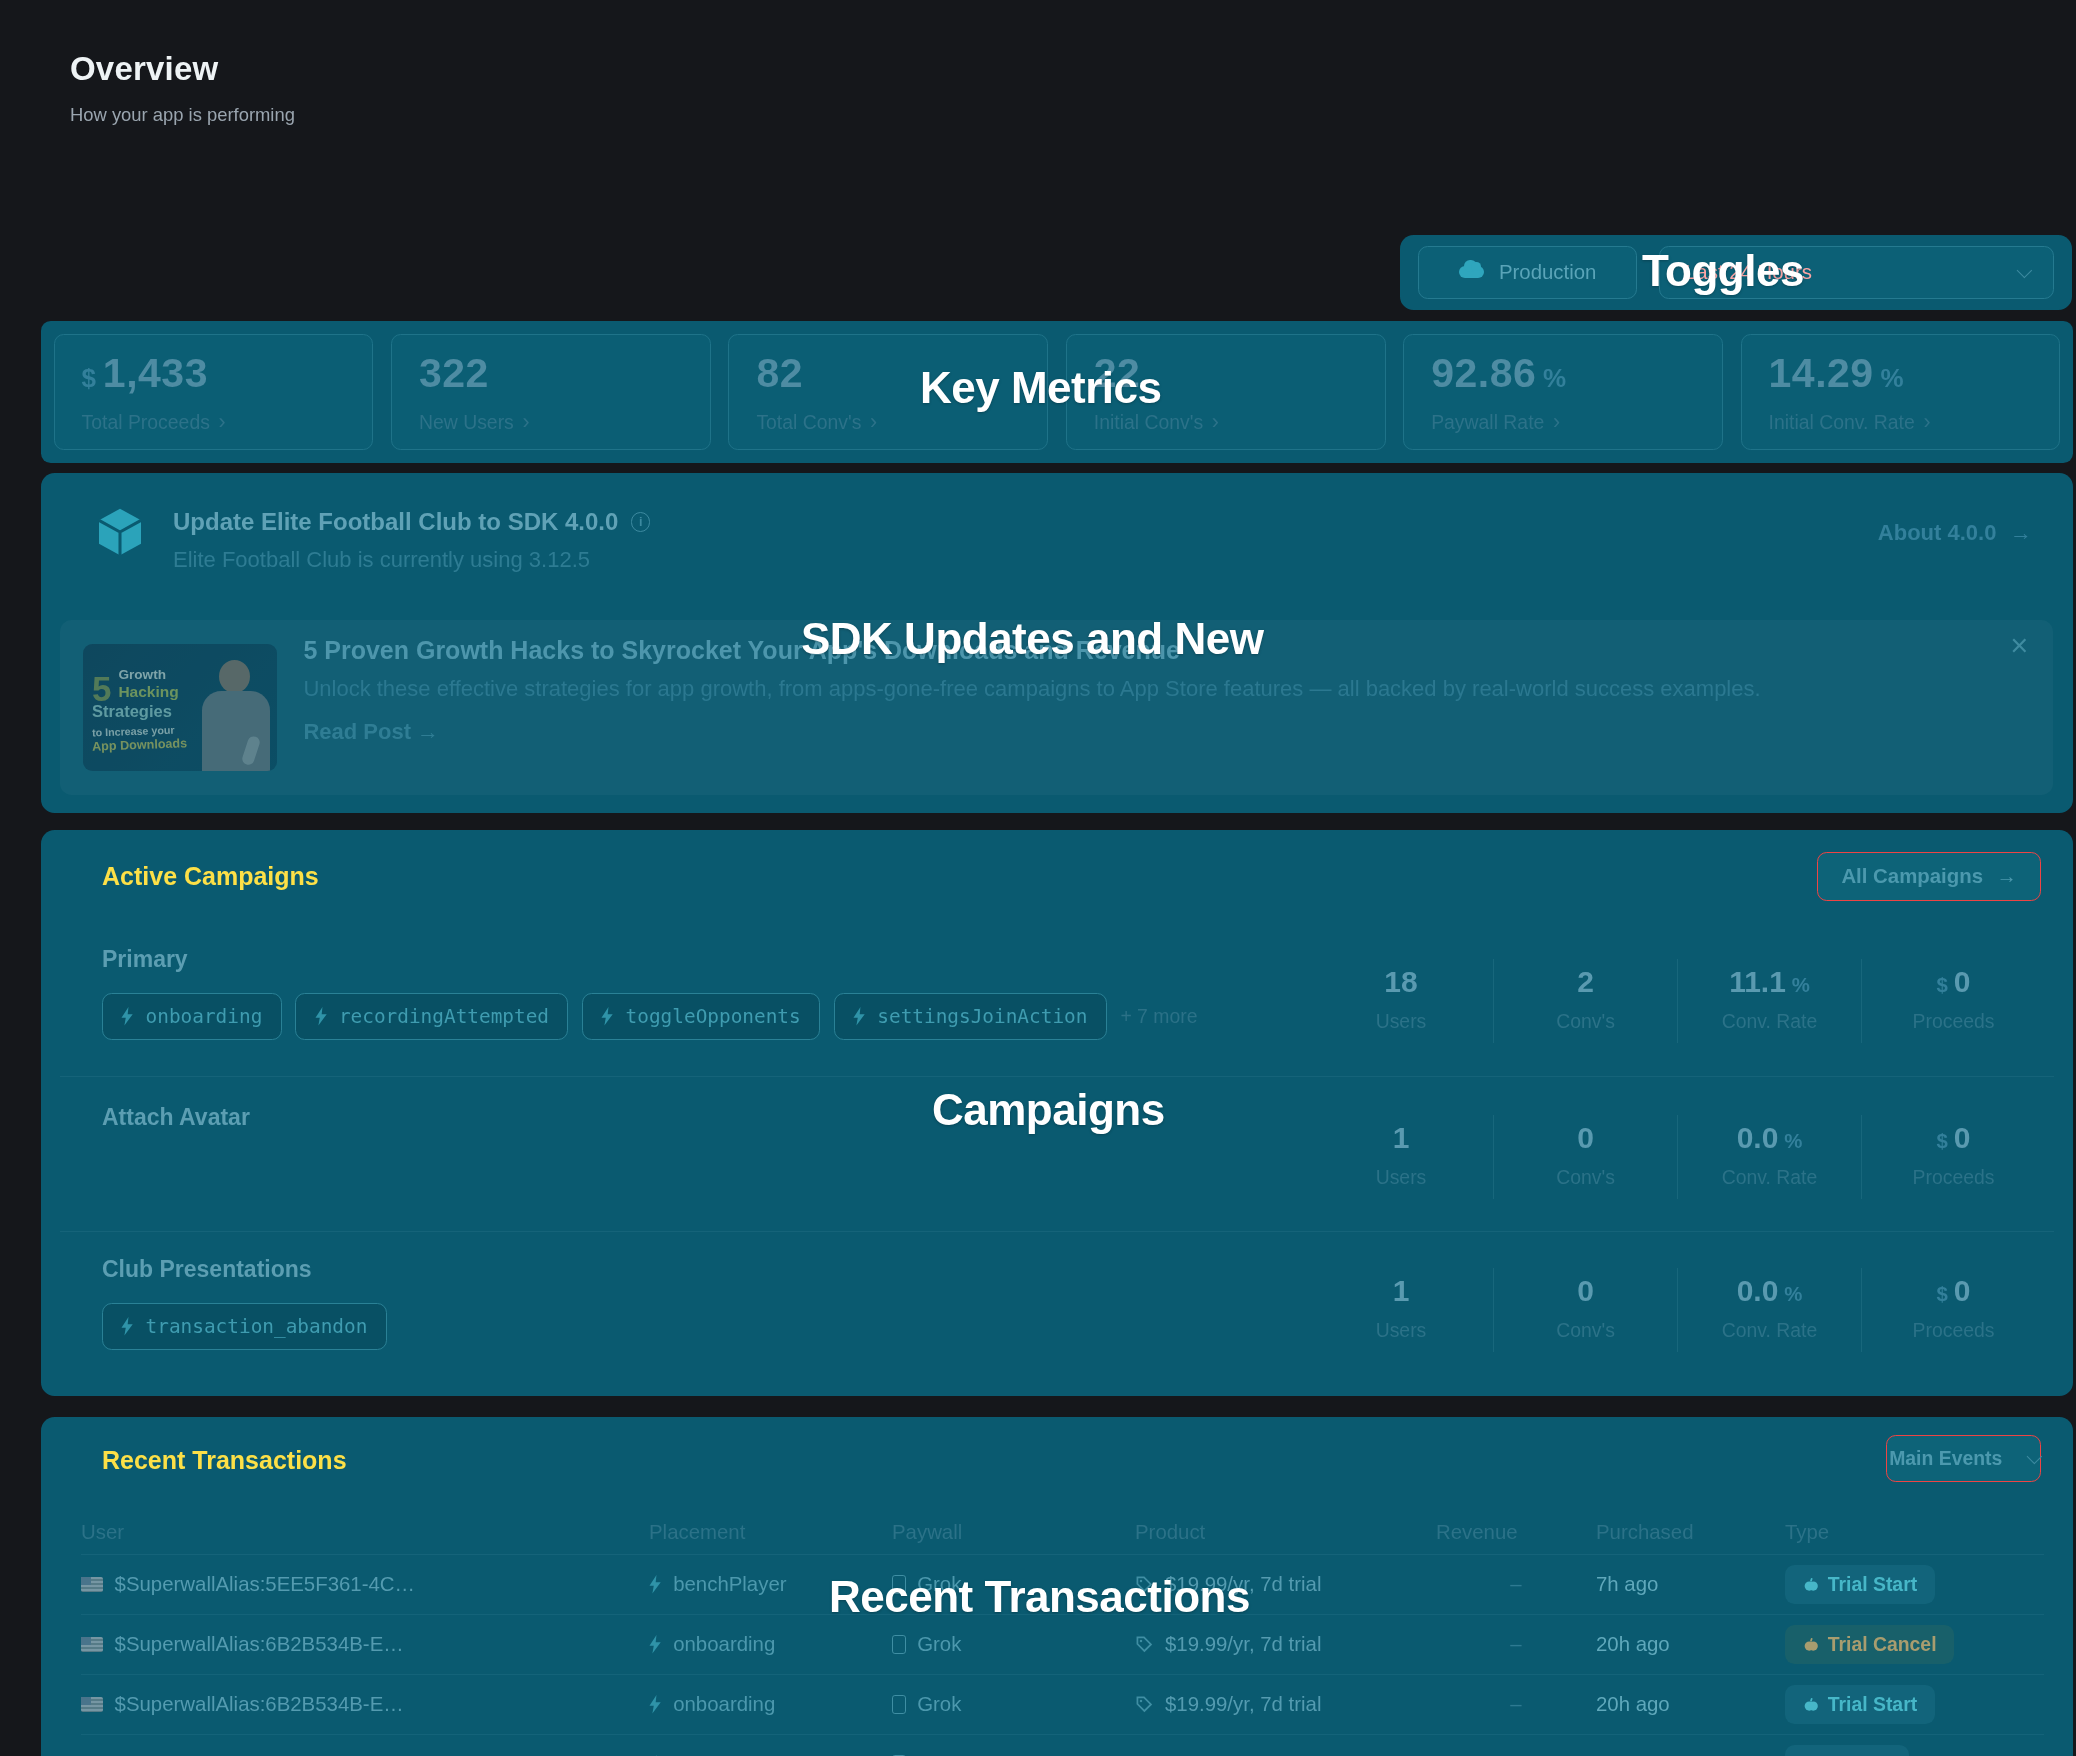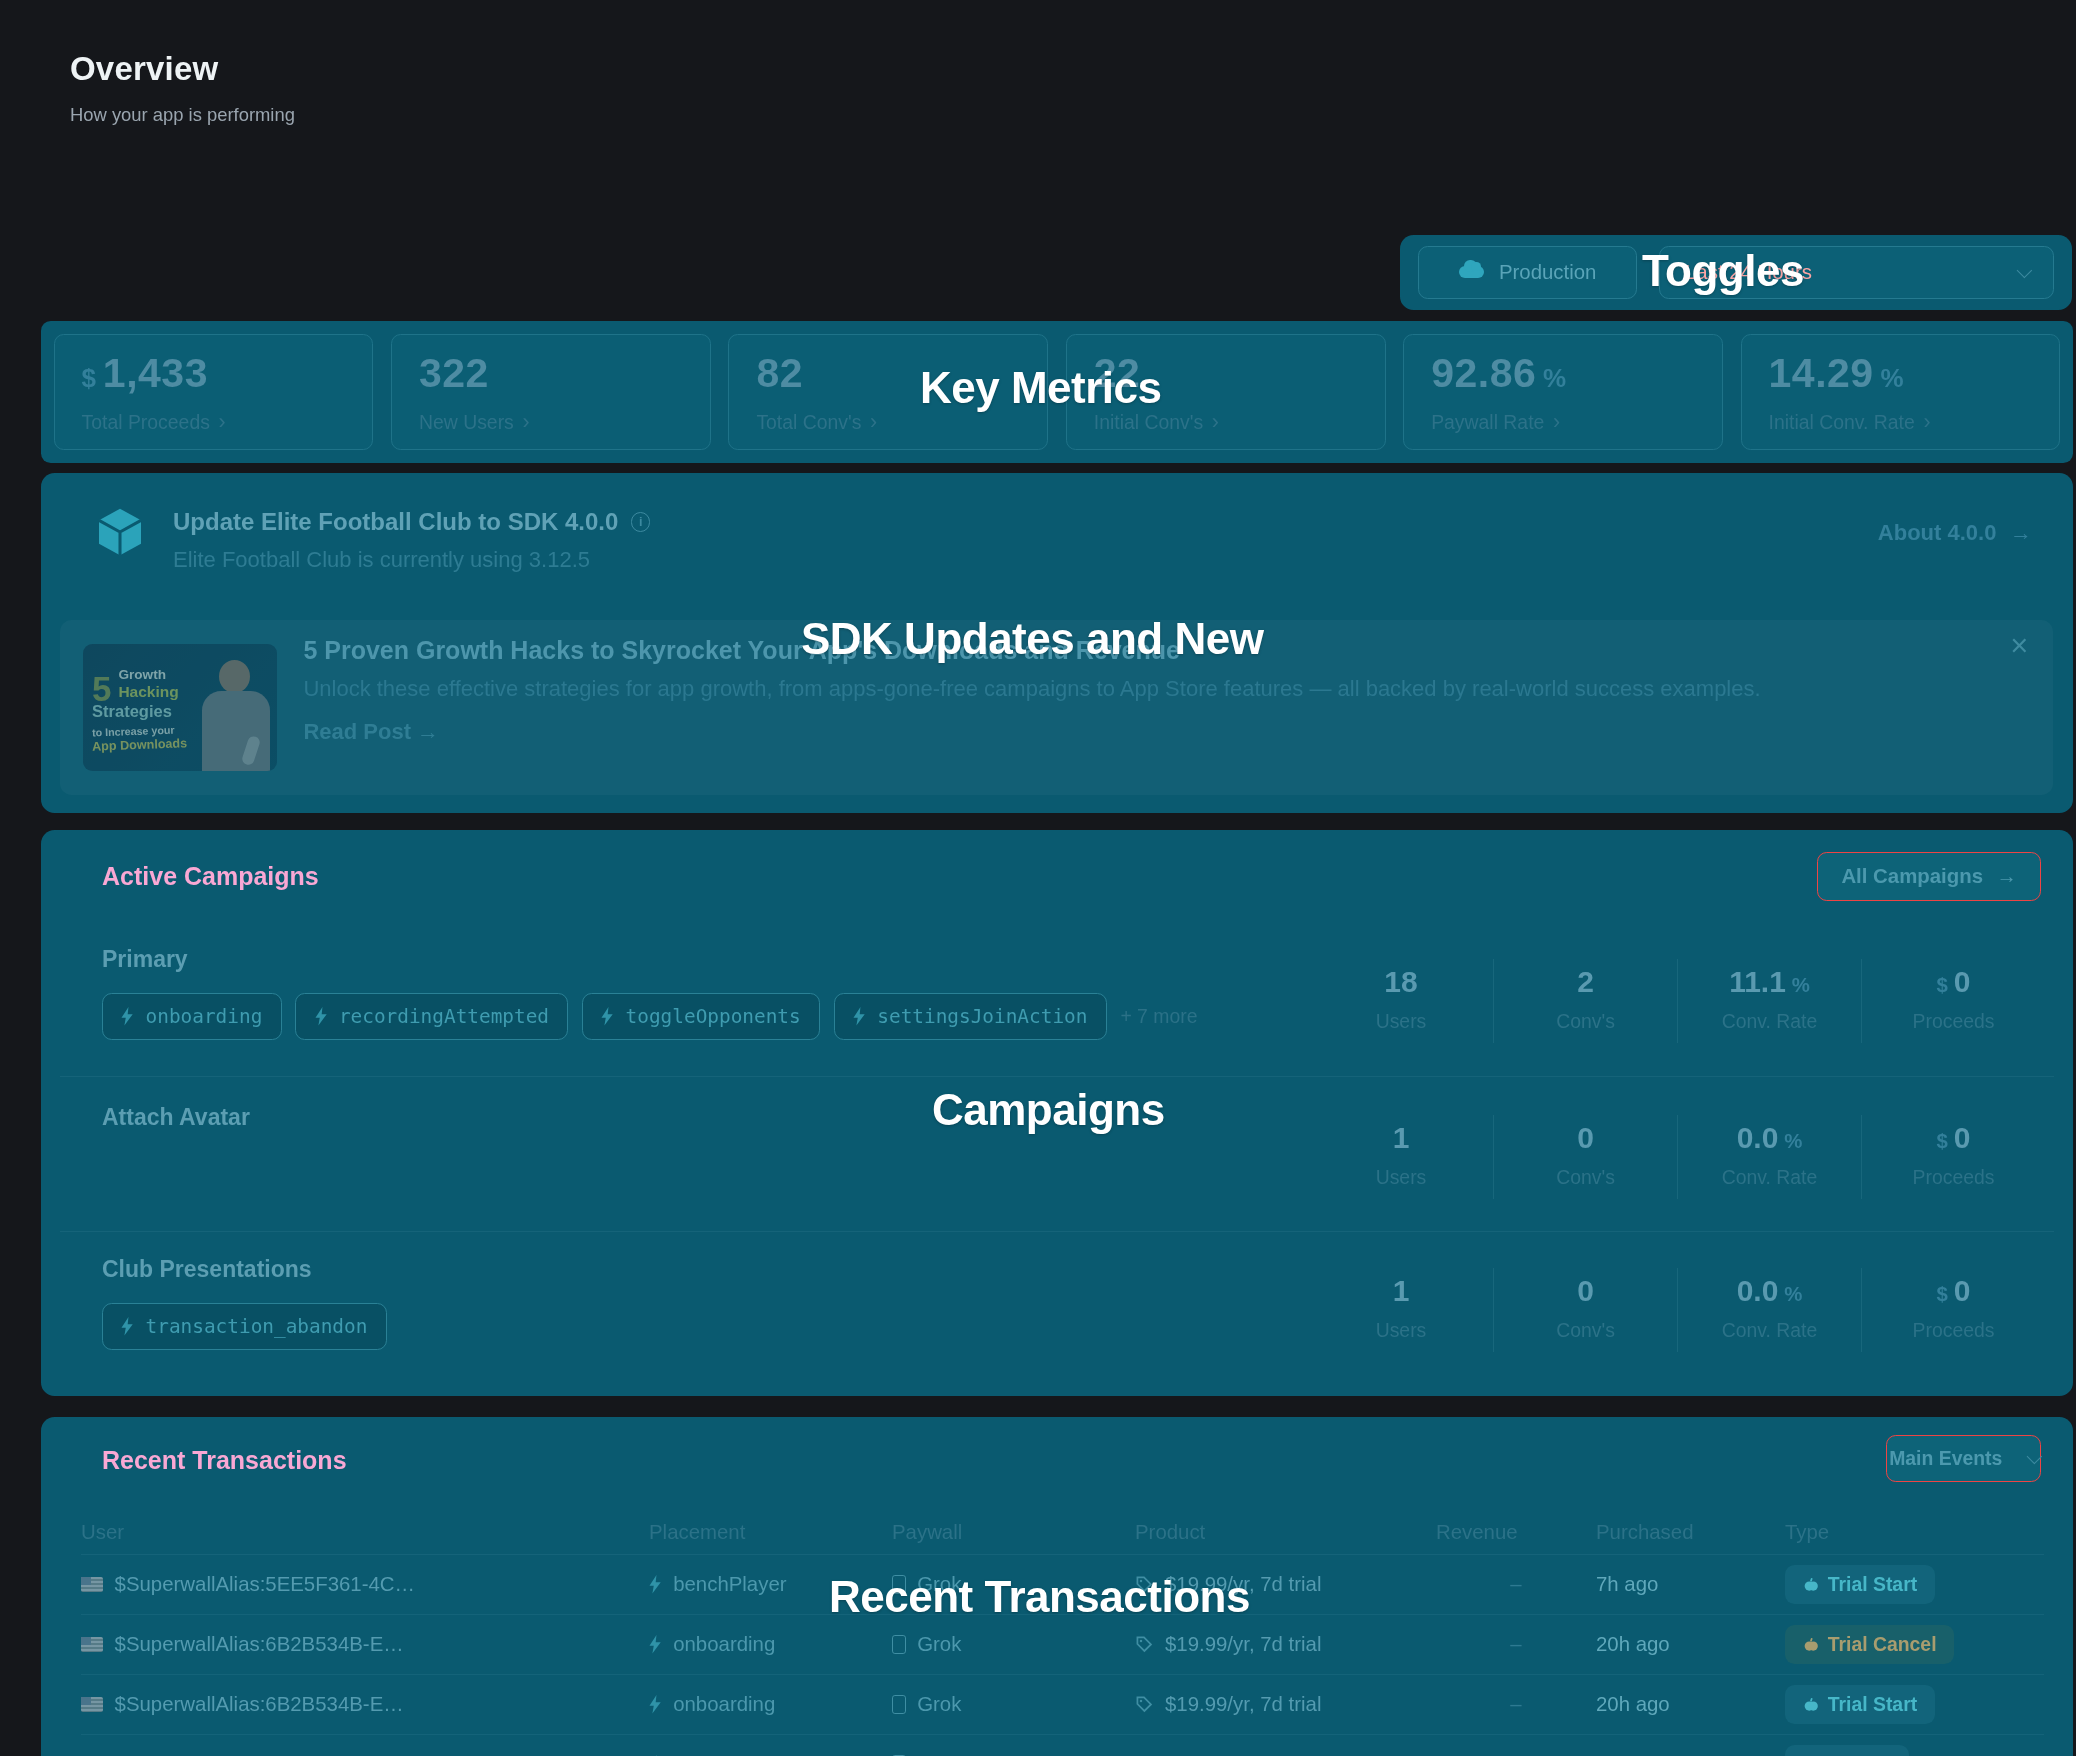--- a/index.html
+++ b/index.html
@@ -73,21 +73,21 @@
   .thumb-person-body { position:absolute; right:7.8px; top:47px; width:68px; height:82px; border-radius:19.4px 19.4px 0 0; background:#6e7a83; }
   .thumb-mic { position:absolute; right:21.3px; bottom:5.8px; width:11.6px; height:29px; border-radius:5.8px; background:#97a1a6; transform:rotate(18deg); }
   .thumb-tint { position:absolute; left:0; top:0; right:0; bottom:0; background:rgba(10,85,105,.4); }
   .news-title { position:absolute; left:243px; top:15.5px; font-size:25px; font-weight:600; color:#4d96ac; }
   .news-desc { position:absolute; left:243px; top:56px; font-size:22px; color:#2b7890; }
   .news-link { position:absolute; left:243px; top:99px; font-size:22px; font-weight:600; color:#2f7d94; }
   .news-close { position:absolute; right:25px; top:9.7px; font-size:31px; color:#3f8ba0; line-height:1; }
 
   
   .ov-campaigns { left:41px; top:830px; width:2032px; height:566px; border-radius:13.6px; }
-  .section-heading { position:absolute; left:61px; font-size:25px; font-weight:600; color:#f9a8d4; }
+  .section-heading { position:absolute; left:61px; font-size:25px; font-weight:600; color:#fde047; }
   .btn { position:absolute; border:1px solid #ef4444; background:#0d6378; border-radius:9.7px;
     display:flex; align-items:center; font-weight:600; color:#4c99ae; }
   .btn-all-campaigns { right:32px; top:22px; height:49px; padding:0 23px; gap:13.6px; font-size:20.4px; }
   .btn-main-events { right:32px; top:17.5px; height:47px; padding:0 2px; gap:25px; font-size:19.4px; }
   .camp-row { position:absolute; left:0; width:100%; }
   .camp-sep { position:absolute; left:19.4px; right:19.4px; border-top:1px solid rgba(150,220,235,.08); }
   .camp-name { position:absolute; left:61px; font-size:23px; font-weight:600; color:#5c9eb2; }
   .chip-row { position:absolute; left:61px; display:flex; align-items:center; gap:13.6px; }
   .chip { display:inline-flex; align-items:center; gap:11.6px; height:47px; padding:0 18.4px;
     border:1px solid #2a8196; border-radius:9.7px; background:rgba(7,62,78,.35);

